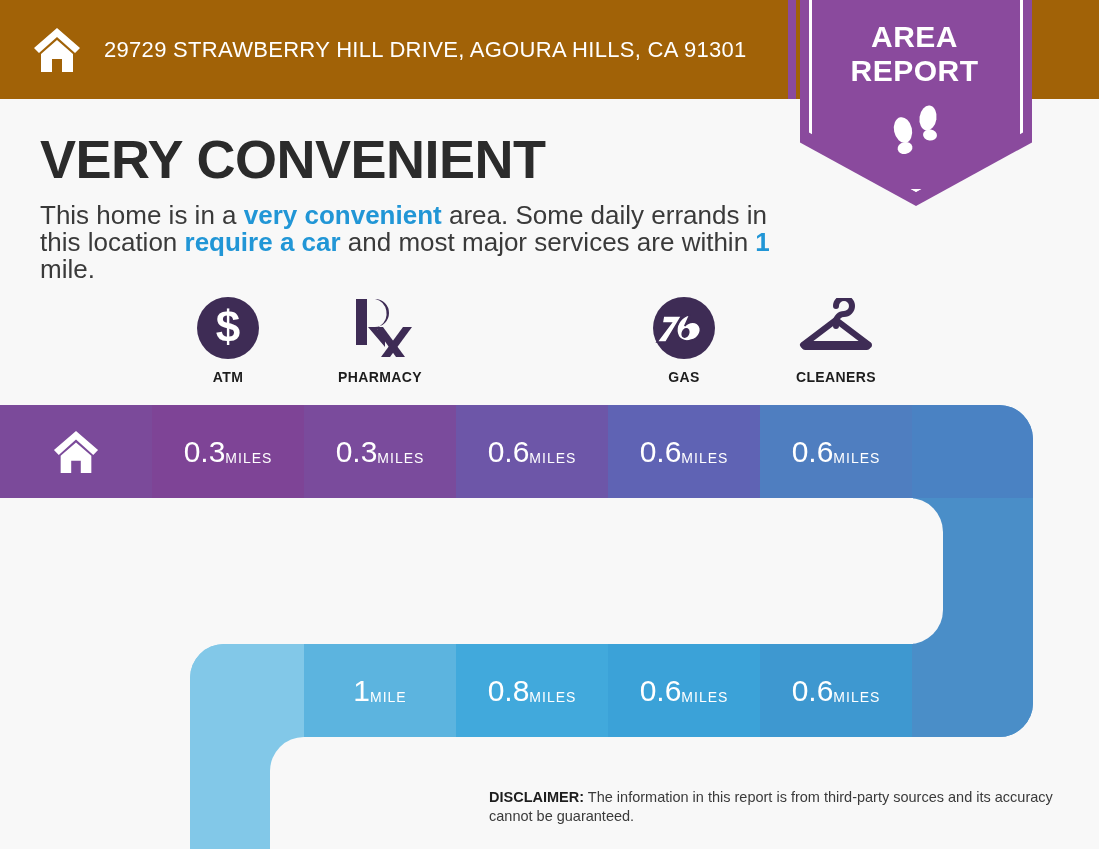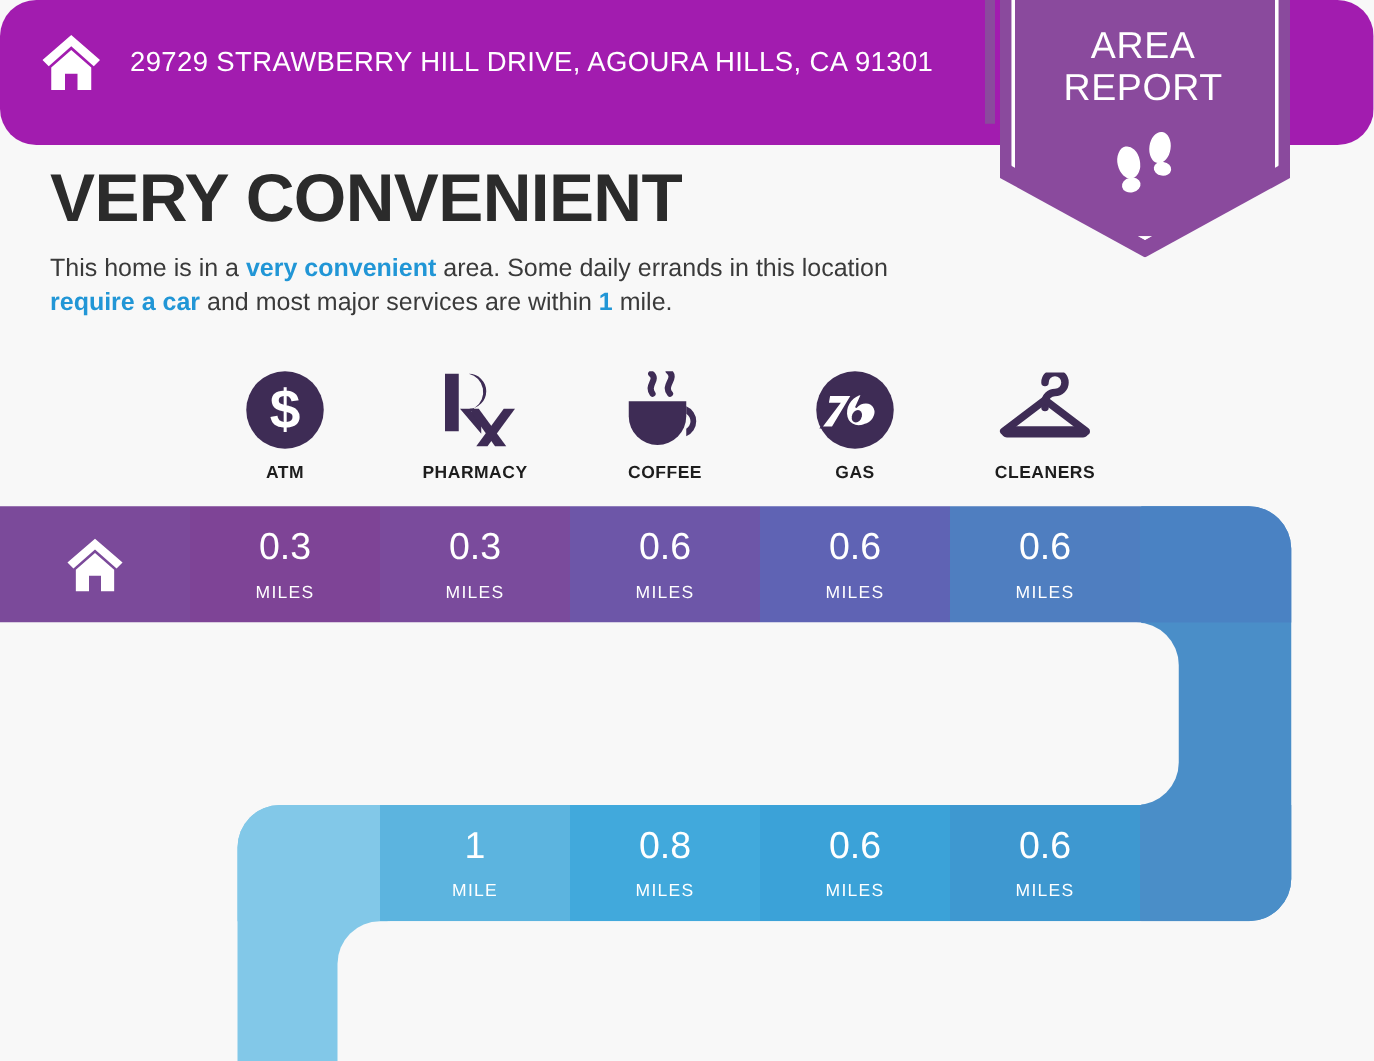--- a/index.html
+++ b/index.html
@@ -6,23 +6,22 @@
   html,body { width:1099px; height:849px; overflow:hidden; }
   body {
     background:#f8f8f8;
     font-family:"Liberation Sans", sans-serif;
     position:relative;
   }
   .page { position:absolute; inset:0; background:#f8f8f8; overflow:hidden; }
 
   
   .topbar {
-    position:absolute; left:0; top:0; width:1099px; height:116px;
-    background:#a21caf;
-    border-radius:29px;
+    position:absolute; left:0; top:0; width:1099px; height:99px;
+    background:#a16207;
   }
   .topbar-inner {
     position:absolute; left:0; top:0; width:788px; height:99px;
     display:flex; align-items:center; padding-left:32px; gap:22px;
   }
   .home-glyph { width:50px; height:48px; flex:none; }
   .addr {
     color:#ffffff; font-size:22px; letter-spacing:.3px;
     font-family:"Liberation Sans", sans-serif; white-space:nowrap;
   }
@@ -47,52 +46,52 @@
   }
   .badge-outline:after{
     content:""; position:absolute; left:-3px; top:-3px; right:-3px; bottom:-3px;
     border:3px solid #ffffff;
     -webkit-clip-path: polygon(0 0, 100% 0, 100% 70%, 50% 100%, 0 70%);
     clip-path: polygon(0 0, 100% 0, 100% 70%, 50% 100%, 0 70%);
     background:transparent;
   }
   .badge-text {
     position:absolute; left:0; top:26px; width:229px; text-align:center;
-    color:#ffffff; font-size:30px; font-weight:400; line-height:34px;
+    color:#ffffff; font-size:30px; font-weight:700; line-height:34px;
     letter-spacing:.5px;
   }
   .badge-feet { position:absolute; left:86px; top:106px; width:60px; height:60px; }
 
   
   .headline {
     position:absolute; left:40px; top:128px;
     font-size:54px; font-weight:bold; color:#2b2b2b; letter-spacing:-.5px;
   }
   .subcopy {
     position:absolute; left:40px; top:202px; width:740px;
-    font-size:20px; line-height:27px; color:#3a3a3a;
+    font-size:26px; line-height:27px; color:#3a3a3a;
   }
   .hl { color:#2196d6; font-weight:bold; }
 
   
   .icon-row { position:absolute; }
   .icon-cell {
     position:absolute; width:152px; text-align:center;
   }
   .icon-art { height:66px; display:flex; align-items:center; justify-content:center; }
   .icon-label {
     margin-top:8px; font-size:14px; font-weight:bold; color:#1d1d1d; letter-spacing:.4px;text-align:center;
   }
 
   
   .snake { position:absolute; left:0; top:405px; width:1099px; height:444px; }
 
   .seg {
     position:absolute; top:0; width:152px; height:93px;
-    display:flex; flex-direction:column; align-items:center; justify-content:center;
+    display:flex; align-items:center; justify-content:center;
     color:#fff;
   }
   .seg .num { font-size:30px; line-height:30px; font-weight:400; }
   .seg .unit { font-size:14px; letter-spacing:1px; margin-top:12px; }
   .seg.home { display:flex; align-items:center; justify-content:center; }
 
   .row2 .seg { top:0; }
 
   .row1wrap { position:absolute; left:0; top:0; width:1099px; height:93px; }
   .row2wrap { position:absolute; left:0; top:239px; width:1099px; height:93px; }
@@ -172,31 +171,20 @@
           <path d="M8 4 h19 a14 14 0 0 1 0 28 h-7 l17 20 v-9 l-8 -9 l3 -3 a15 15 0 0 0 -5 -27 H8 Z" fill="#3e2c55"></path>
           <rect x="8" y="4" width="11" height="46" fill="#3e2c55"></rect>
           <path d="M22 16 h6 a6 6 0 0 1 0 12 h-6 Z" fill="#f8f8f8"></path>
           <path d="M28 32 l7 0 l22 30 l-9 0 l-17 -24 Z" fill="#3e2c55"></path>
           <path d="M55 32 l9 0 l-22 30 l-9 0 Z" fill="#3e2c55"></path>
         </svg>
       </div>
       <div class="icon-label">PHARMACY</div>
     </div>
 
-    <div class="icon-cell" style="left:456px;">
-      <div class="icon-art">
-        <svg width="70" height="62" viewBox="0 0 70 62">
-          <path d="M6 24 h46 v12 a23 23 0 0 1 -23 23 a23 23 0 0 1 -23 -23 Z" fill="#3e2c55"></path>
-          <path d="M52 28 a13 13 0 0 1 0 24 v-6 a7 7 0 0 0 0 -12 Z" fill="#3e2c55"></path>
-          <path d="M24 2 c6 5 -4 9 1 16" stroke="#3e2c55" stroke-width="5" fill="none" stroke-linecap="round"></path>
-          <path d="M38 0 c7 6 -5 11 1 18" stroke="#3e2c55" stroke-width="5" fill="none" stroke-linecap="round"></path>
-        </svg>
-      </div>
-      <div class="icon-label">COFFEE</div>
-    </div>
 
     <div class="icon-cell" style="left:760px;">
       <div class="icon-art">
         <svg width="82" height="60" viewBox="0 0 82 60">
           <path d="M41 8 a8 8 0 1 1 8 8 a8 8 0 0 0 -8 8 v4" stroke="#3e2c55" stroke-width="6" fill="none" stroke-linecap="round"></path>
           <path d="M41 22 L8 47 h66 Z" stroke="#3e2c55" stroke-width="6" fill="none" stroke-linejoin="round"></path>
           <rect x="6" y="43" width="70" height="9" rx="4.5" fill="#3e2c55"></rect>
         </svg>
       </div>
       <div class="icon-label">CLEANERS</div>
@@ -329,14 +317,17 @@
         <span class="num">0.6</span>
         <span class="unit">MILES</span>
       </div>
       <div style="position:absolute;left:912px;top:0;width:121px;height:93px;background:#4a8ec8;border-radius:0 0 34px 0;"></div>
     </div>
 
     <div class="card-bottom"></div>
   </div>
 
 
+  <div class="disclaimer">
+    <b>DISCLAIMER:</b><span> The information in this report is from third-party sources and its accuracy cannot be guaranteed.</span>
+  </div>
 
 </div>
 
 </body></html>

